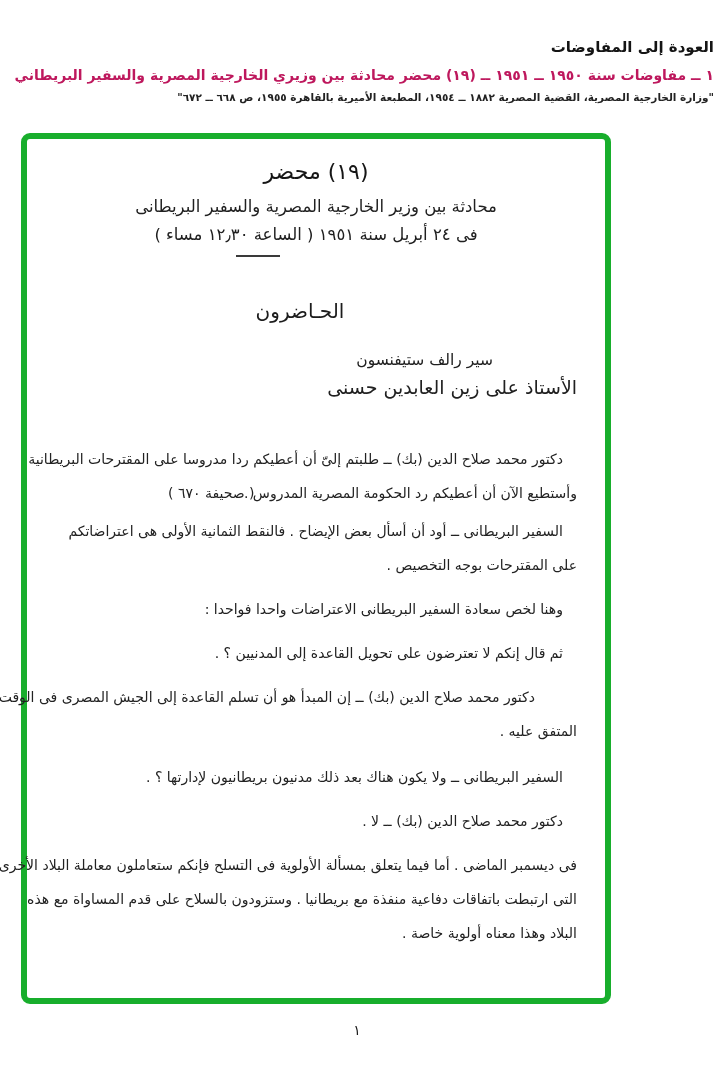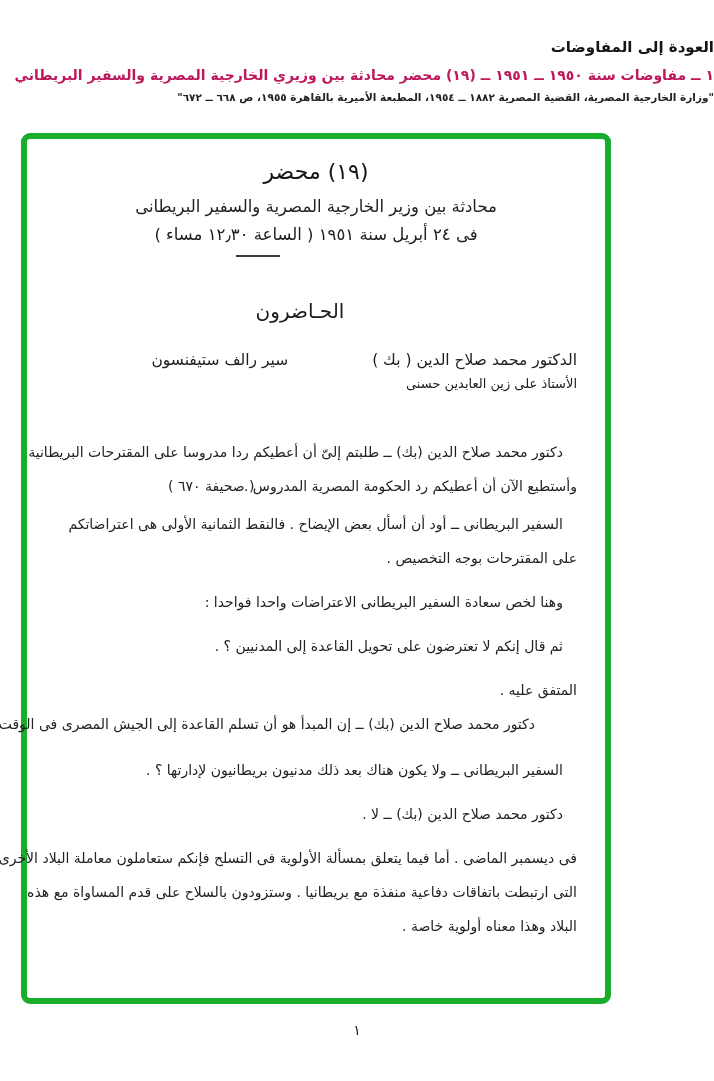--- a/index.html
+++ b/index.html
@@ -47,21 +47,21 @@
     margin:11px auto 0 auto;
     position:relative; right:58px;
   }
   .attendees-heading {
     text-align:center; font-size:20px; color:#1c1c1c;
     margin-top:42px; position:relative; right:16px;
   }
   .names-row { display:flex; font-size:15.5px; color:#202020; margin-top:28px; }
   .names-row .n-right { white-space:nowrap; }
   .names-row .n-left  { white-space:nowrap; margin-right:84px; }
-  .names-row2 { font-size:13px; color:#202020; margin-top:7px; }
+  .names-row2 { font-size:19px; color:#202020; margin-top:7px; }
   
   .para { font-size:14px; line-height:34px; color:#222; text-align:right; }
   .para .ln { white-space:nowrap; }
   .para .ln.ind    { padding-right:14px; }
   .para .ln.ind-lg { padding-right:42px; }
   .p1 { margin-top:44px; position:relative; }
   .p2 { margin-top:4px; }
   .p3 { margin-top:10px; }
   .p4 { margin-top:10px; }
   .p5 { margin-top:10px; }
@@ -92,21 +92,20 @@
   <div class="frame">
 
     <div class="doc-title">(١٩) محضر</div>
     <div class="doc-sub s1">محادثة بين وزير الخارجية المصرية والسفير البريطانى</div>
     <div class="doc-sub s2">فى ٢٤ أبريل سنة ١٩٥١ ( الساعة ١٢٫٣٠ مساء )</div>
     <div class="title-underline"></div>
 
     <div class="attendees-heading">الحـاضرون</div>
 
     <div class="names-row">
-      <span class="n-right">الدكتور محمد صلاح الدين ( بك )</span>
       <span class="n-left">سير رالف ستيفنسون</span>
     </div>
     <div class="names-row2">الأستاذ على زين العابدين حسنى</div>
 
     <div class="para p1">
       <div class="ln ind">دكتور محمد صلاح الدين (بك) ــ طلبتم إلىّ أن أعطيكم ردا مدروسا على المقترحات البريطانية</div>
       <div class="ln">وأستطيع الآن أن أعطيكم رد الحكومة المصرية المدروس .</div>
       <span class="page-ref">( صحيفة ٦٧٠ )</span>
     </div>
 
@@ -117,22 +116,22 @@
 
     <div class="para p3">
       <div class="ln ind">وهنا لخص سعادة السفير البريطانى الاعتراضات واحدا فواحدا :</div>
     </div>
 
     <div class="para p4">
       <div class="ln ind">ثم قال إنكم لا تعترضون على تحويل القاعدة إلى المدنيين ؟ .</div>
     </div>
 
     <div class="para p5">
+      <div class="ln ind-lg">دكتور محمد صلاح الدين (بك) ــ إن المبدأ هو أن تسلم القاعدة إلى الجيش المصرى فى الوقت</div>
       <div class="ln">المتفق عليه .</div>
-      <div class="ln ind-lg">دكتور محمد صلاح الدين (بك) ــ إن المبدأ هو أن تسلم القاعدة إلى الجيش المصرى فى الوقت</div>
     </div>
 
     <div class="para p6">
       <div class="ln ind">السفير البريطانى ــ ولا يكون هناك بعد ذلك مدنيون بريطانيون لإدارتها ؟ .</div>
     </div>
 
     <div class="para p7">
       <div class="ln ind">دكتور محمد صلاح الدين (بك) ــ لا .</div>
     </div>
 

